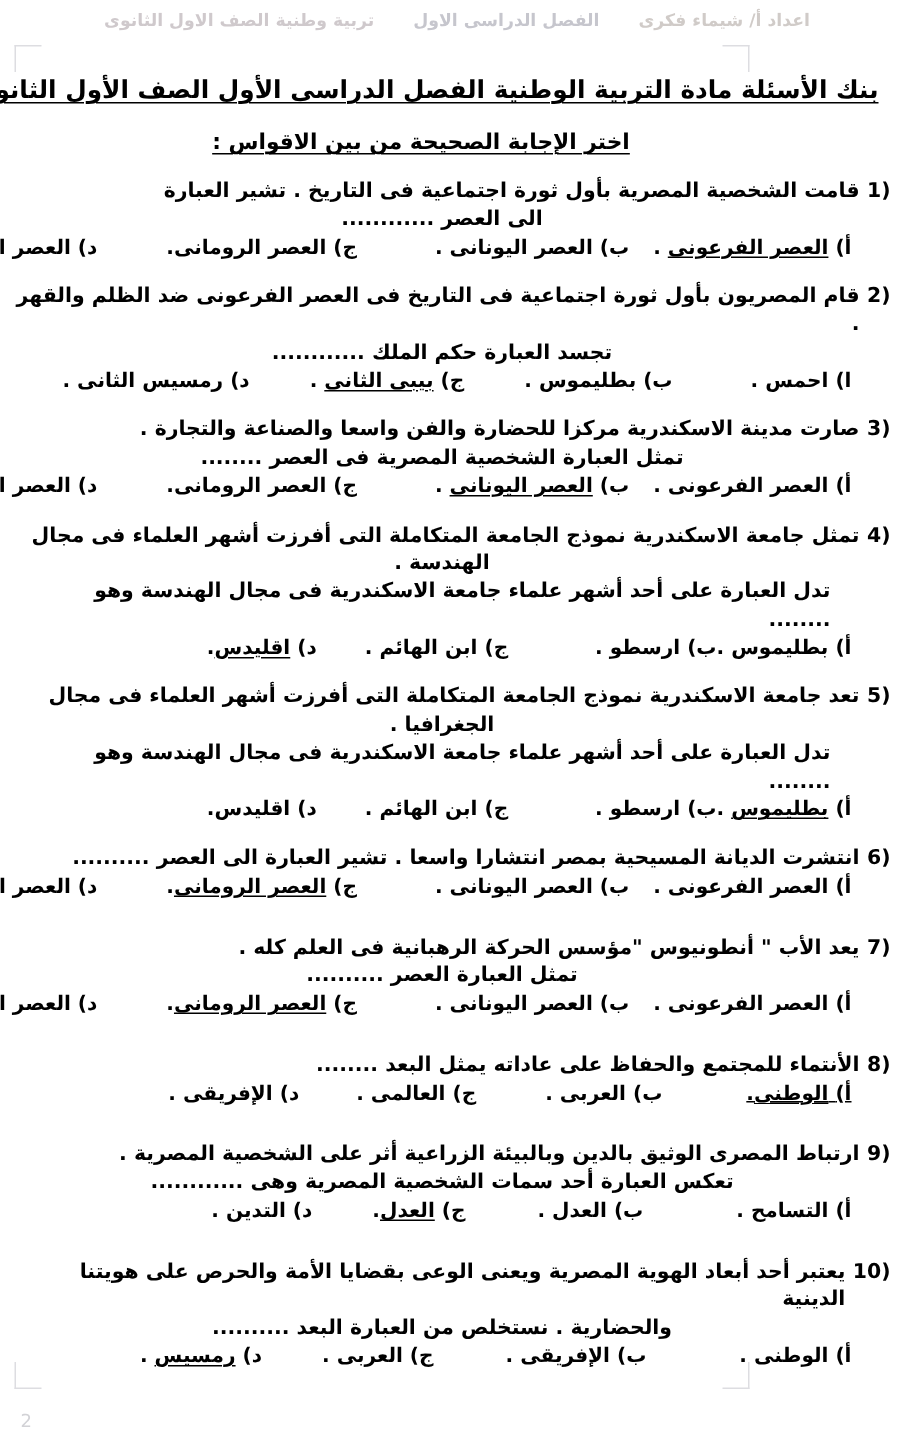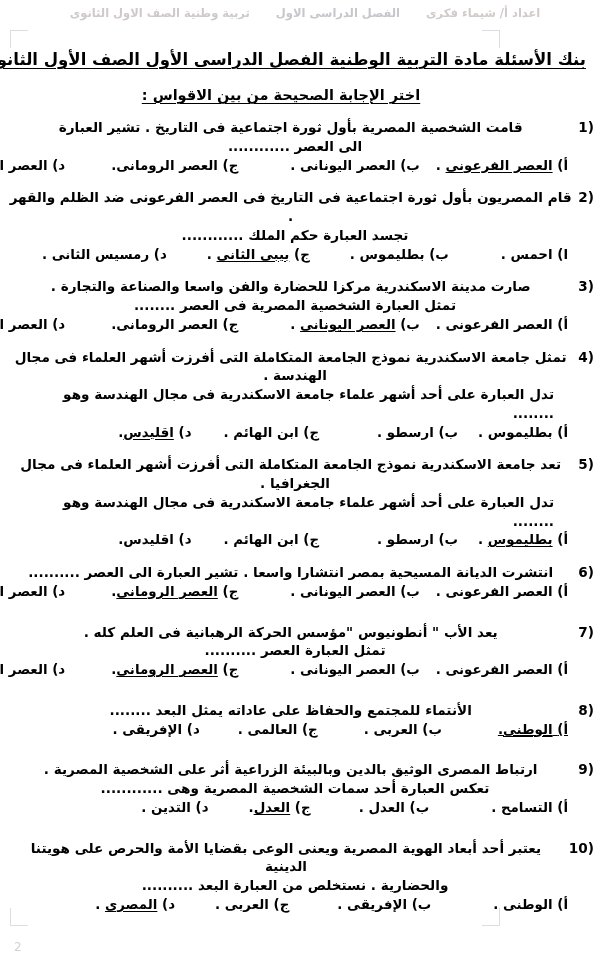--- a/index.html
+++ b/index.html
@@ -118,21 +118,21 @@
   .q-num {
     direction: ltr;
     unicode-bidi: embed;
     flex: 0 0 auto;
     font-weight: 700;
     font-size: 13.6px;
     padding-top: 0px;
   }
   .q-stem-text {
     flex: 1 1 auto;
-    text-align: center;
+    text-align: right;
   }
   
   .q-sub {
     font-size: 13.6px;
     font-weight: 700;
     line-height: 1.38;
     text-align: center;
     padding-right: 26px;
     padding-left: 14px;
     margin-top: 0px;
@@ -169,21 +169,21 @@
 
   
   .options.spread-a .opt:nth-child(1) { margin-left: 16px; }
   .options.spread-a .opt:nth-child(2) { margin-left: 52px; }
   .options.spread-a .opt:nth-child(3) { margin-left: 46px; }
 
   .options.spread-b .opt:nth-child(1) { margin-left: 52px; }
   .options.spread-b .opt:nth-child(2) { margin-left: 40px; }
   .options.spread-b .opt:nth-child(3) { margin-left: 40px; }
 
-  .options.spread-c .opt:nth-child(1) { margin-left: 20px; }
+  .options.spread-c .opt:nth-child(1) { }
   .options.spread-c .opt:nth-child(2) { margin-left: 58px; }
   .options.spread-c .opt:nth-child(3) { margin-left: 32px; }
 
   .options.spread-d .opt:nth-child(1) { margin-left: 56px; text-decoration: underline; }
   .options.spread-d .opt:nth-child(2) { margin-left: 46px; }
   .options.spread-d .opt:nth-child(3) { margin-left: 38px; }
 
   .options.spread-e .opt:nth-child(1) { margin-left: 62px; }
   .options.spread-e .opt:nth-child(2) { margin-left: 48px; }
   .options.spread-e .opt:nth-child(3) { margin-left: 40px; }
@@ -371,21 +371,21 @@
     <div class="q">
       <div class="q-stem">
         <span class="q-num">10)</span>
         <span class="q-stem-text">يعتبر أحد  أبعاد الهوية المصرية ويعنى الوعى بقضايا الأمة والحرص على هويتنا الدينية</span>
       </div>
       <div class="q-sub">والحضارية . نستخلص من العبارة البعد ..........</div>
       <div class="options spread-e">
         <span class="opt"><span class="opt-letter">أ)</span> <span class="opt-text">الوطنى</span><span class="opt-dot"> .</span></span>
         <span class="opt"><span class="opt-letter">ب)</span> <span class="opt-text">الإفريقى</span><span class="opt-dot"> .</span></span>
         <span class="opt"><span class="opt-letter">ج)</span> <span class="opt-text">العربى</span><span class="opt-dot"> .</span></span>
-        <span class="opt correct"><span class="opt-letter">د)</span> <span class="opt-text">المصرى</span><span class="opt-dot"> .</span></span>
+        <span class="opt correct"><span class="opt-letter">د)</span> <span class="opt-text">رمسيس</span><span class="opt-dot"> .</span></span>
       </div>
     </div>
 
   </div>
 
   <div class="page-number">2</div>
 
 </div>
 
 </body></html>

